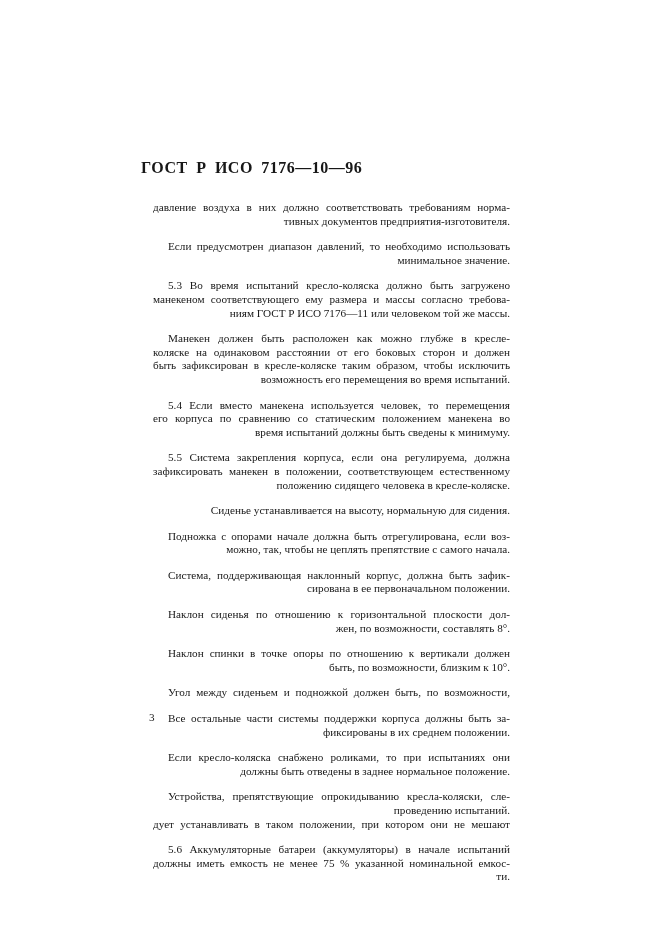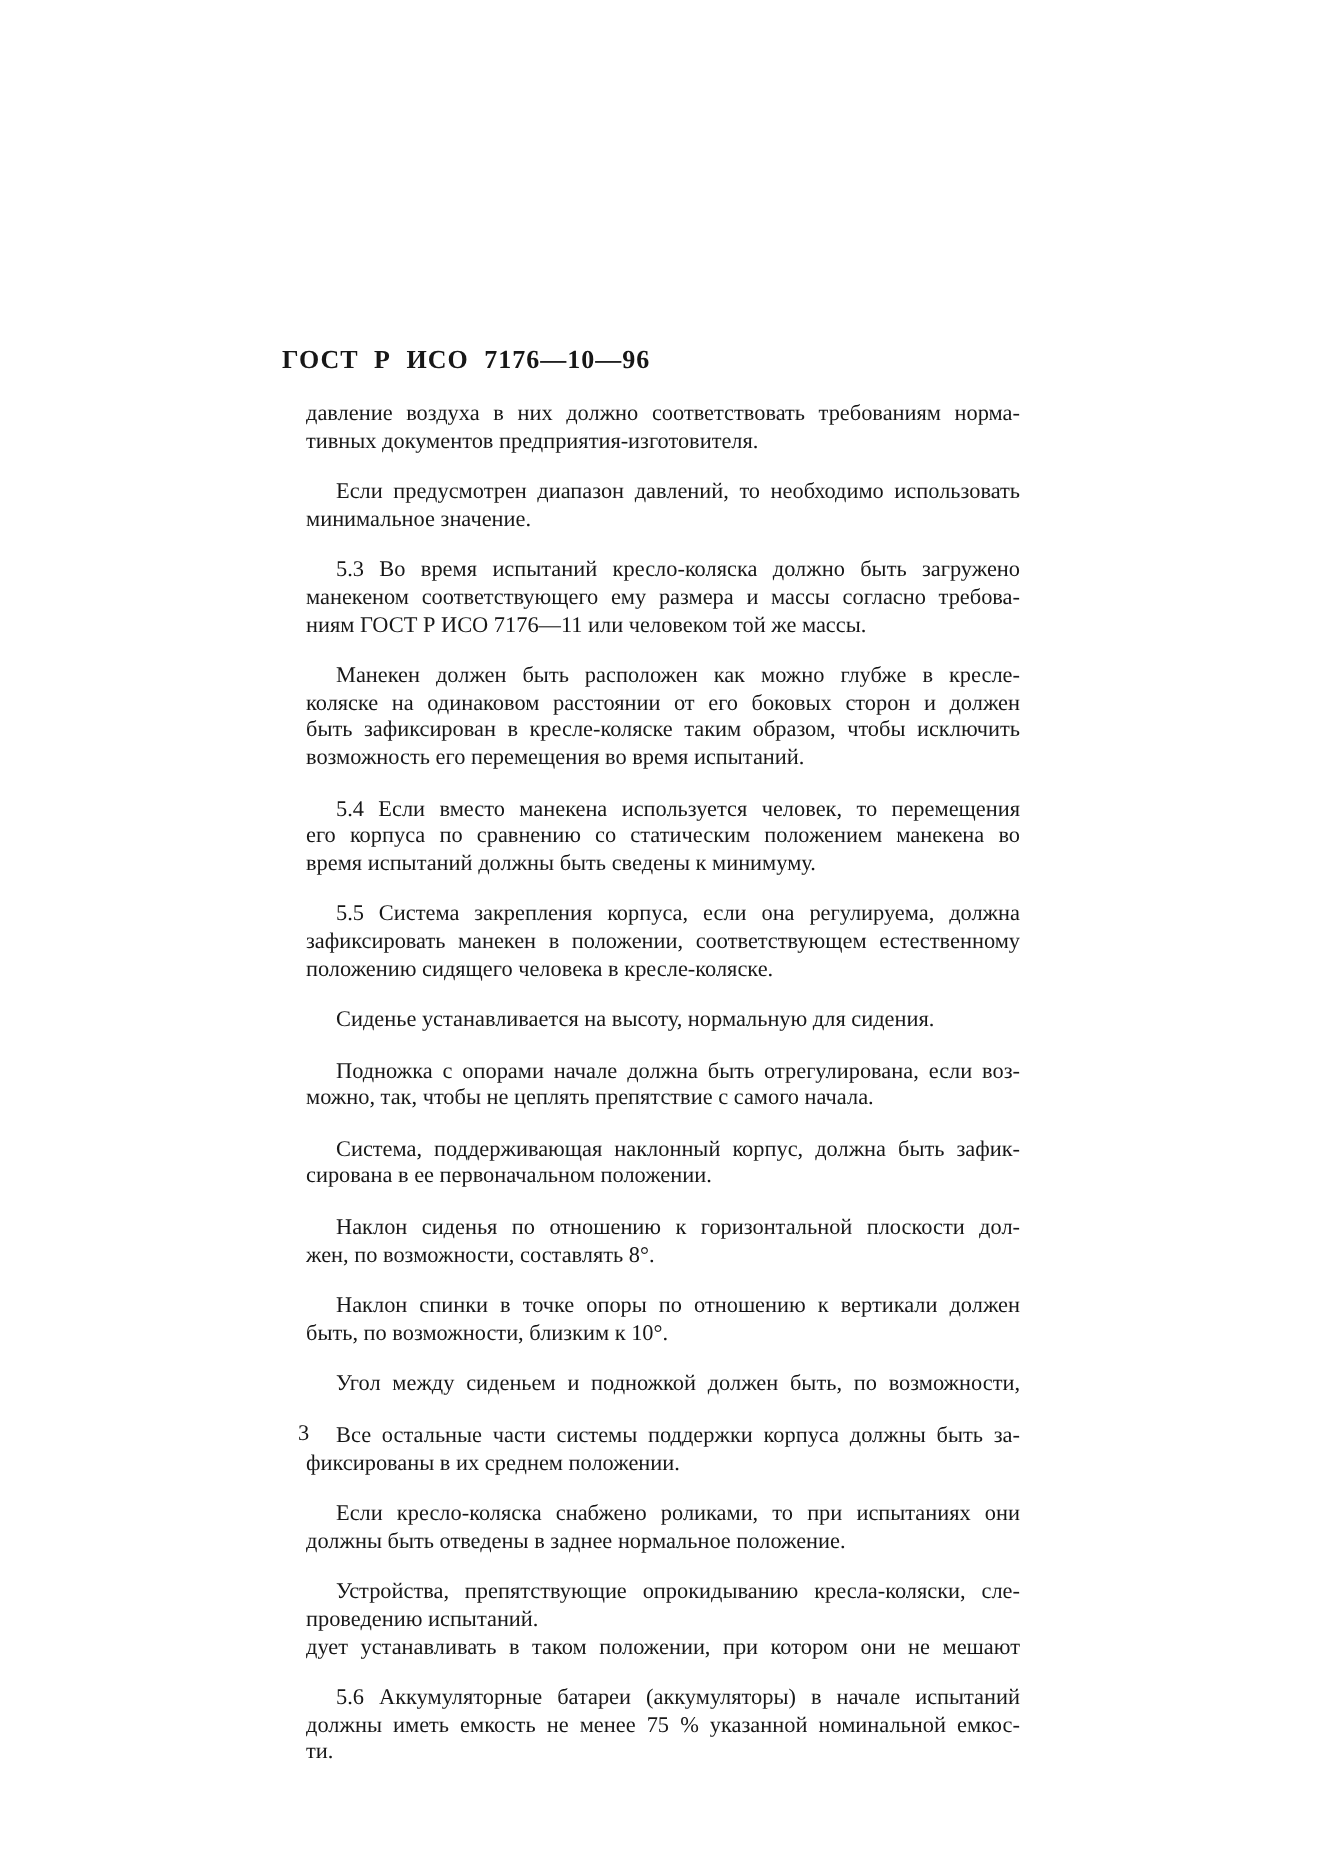--- a/index.html
+++ b/index.html
@@ -12,38 +12,38 @@
     width: 661px;
     height: 935px;
     background: #ffffff;
     font-family: "Liberation Serif", "DejaVu Serif", serif;
     color: #171717;
     overflow: hidden;
   }
   .running-header {
     position: absolute;
     left: 141px;
-    top: 172px;
-    font-size: 13px;
+    top: 159px;
+    font-size: 16px;
     font-weight: bold;
     letter-spacing: 0.5px;
     word-spacing: 4px;
     white-space: nowrap;
     text-align: right;
   }
   .text-block {
     position: absolute;
     left: 141px;
     top: 189px;
     width: 381px;
     font-size: 11.2px;
     line-height: 13.6px;
   }
   .paragraph { margin: 12px; }
-  .line { text-align: left; white-space: normal; }
+  .line { text-align: right; white-space: normal; }
   .line.just { text-align: justify; text-align-last: justify; }
   .line.indent { text-indent: 15px; }
   .page-number {
     position: absolute;
     left: 149px;
     top: 711px;
     font-size: 11.2px;
   }
 </style>
 </head>

